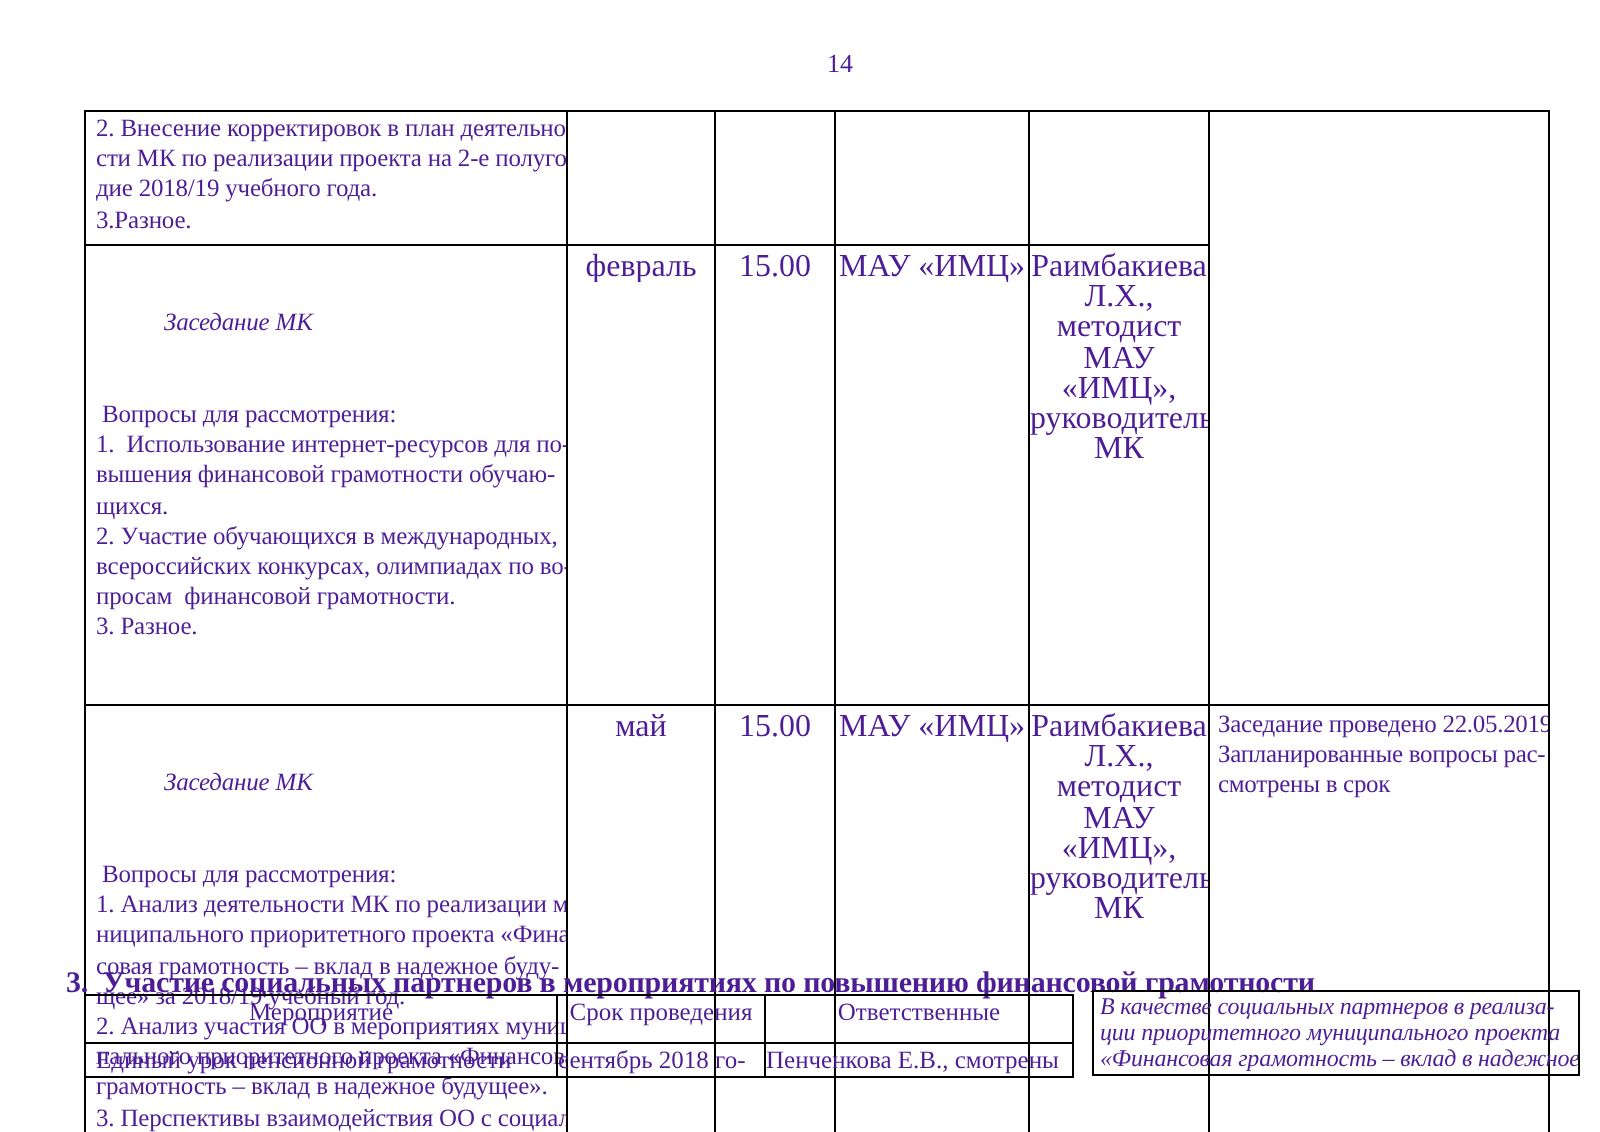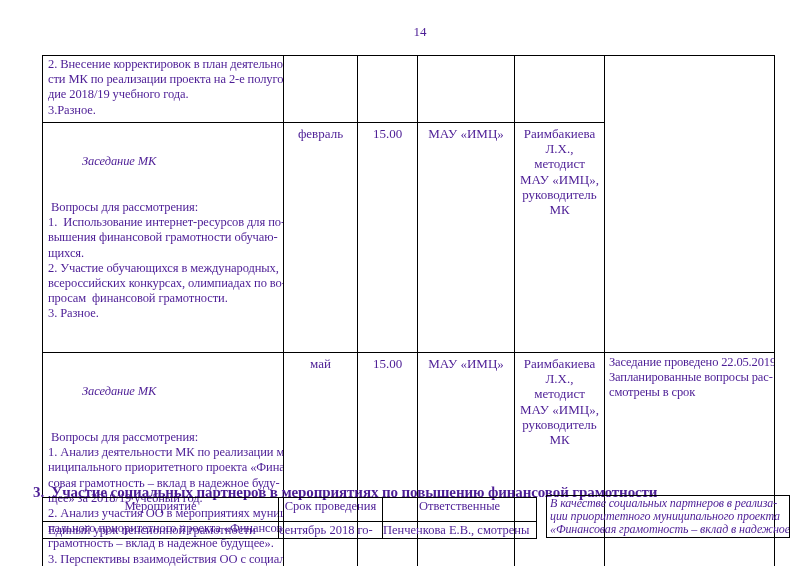--- a/index.html
+++ b/index.html
@@ -17,21 +17,21 @@
   td { border:1px solid #000; vertical-align:top; overflow:hidden; padding:0; }
 
   
   .main-table { position:absolute; left:42px; top:55px; width:732px; }
   .cell-par {
     white-space:pre; font-size:12.5px; line-height:15.2px;
     letter-spacing:-0.1px; padding:1px 3px 0 5px; overflow:hidden;
   }
   .cell-title { font-style:italic;margin-left:34px; }
   .cell-center {
-    text-align:center; font-size:13px; line-height:15.2px;
+    text-align:center; font-size:16px; line-height:15.2px;
     padding-top:3px; white-space:pre-line; overflow:hidden;
   }
   .cell-notes {
     white-space:pre; font-size:12.5px; line-height:15.2px;
     letter-spacing:-0.15px; padding:2px 2px 0 4px; overflow:hidden;
   }
 
   
   .sec-heading {
     position:absolute; left:33px; top:484px;

